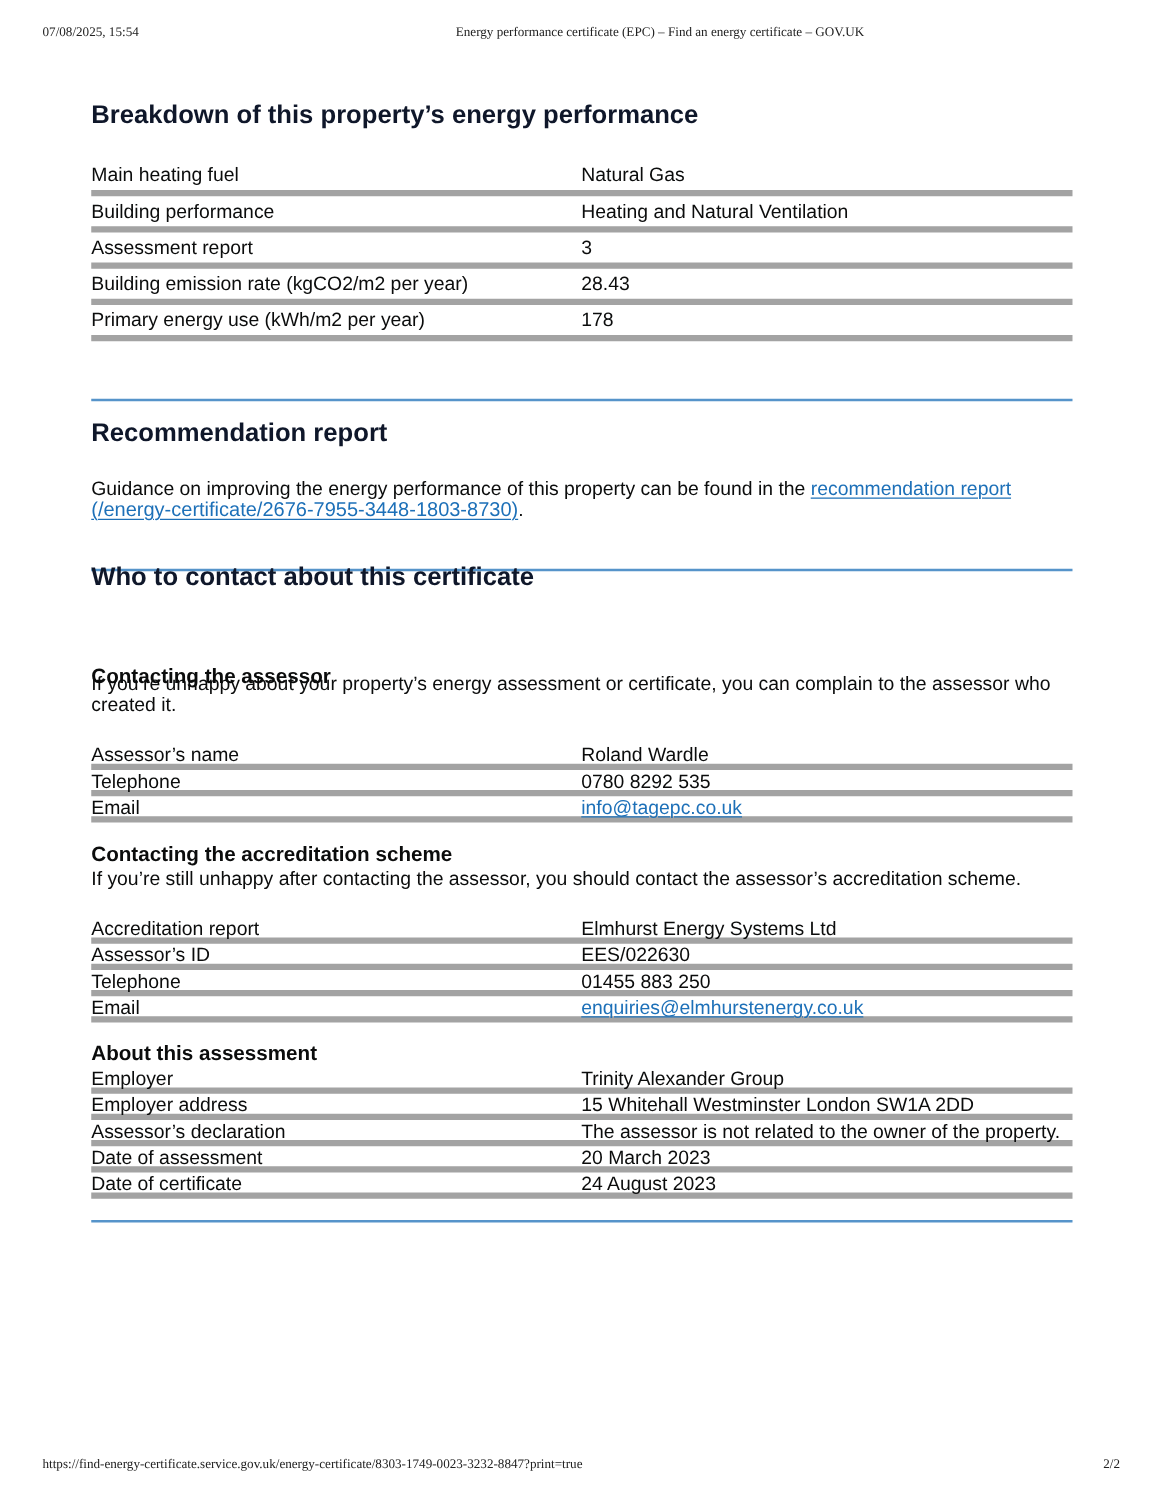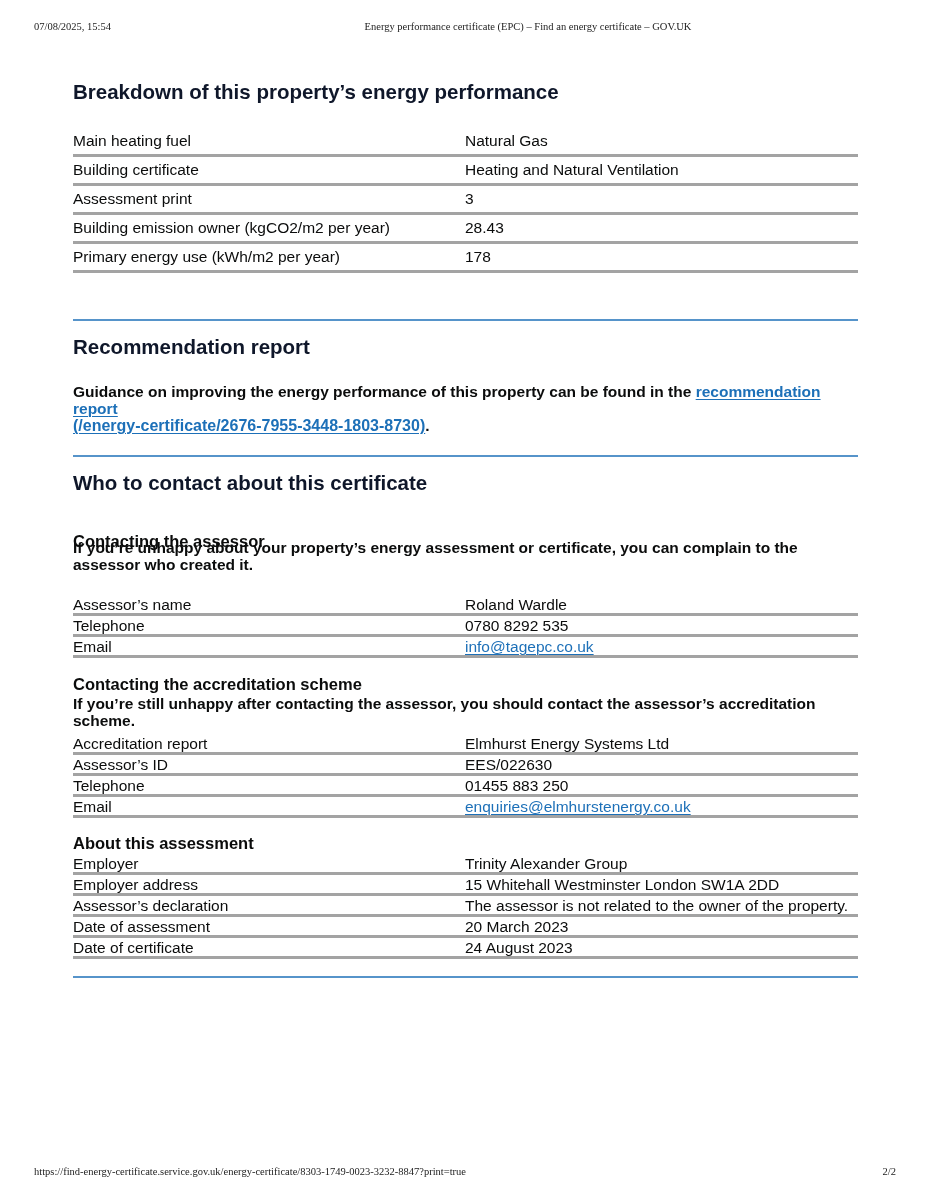--- a/index.html
+++ b/index.html
@@ -60,31 +60,30 @@
       position: absolute;
       left: 0;
       white-space: nowrap;
     }
     p.body-text {
       font-size: 15.5px;
       line-height: 17px;
       position: absolute;
       left: 0;
       width: 785px;
-      font-weight: bold;
     }
 
     .summary-list {
       position: absolute;
       left: 0;
       width: 785px;
     }
     .summary-row {
       display: flex;
-      border-bottom: 3px solid #a3a3a3;
+      border-bottom: 5px solid #a3a3a3;
       font-size: 15.5px;
       color: #0b0c0c;
       justify-content: space-between;
     }
     .summary-row .key { width: 392px; flex: none; }
     .summary-row .val { flex: 1; white-space: nowrap; }
 
     .breakdown .summary-row { height: 29px; padding-top: 4px; }
     .compact .summary-row { height: 21px; padding-top: 1px; line-height: 18px; }
 
@@ -115,47 +114,47 @@
 <div class="content">
 
   <h2 class="section-title" style="top:80px;">Breakdown of this property’s energy performance</h2>
 
   <div class="summary-list breakdown" style="top:128px;">
     <div class="summary-row">
       <span class="key">Main heating fuel</span>
       <span class="val">Natural Gas</span>
     </div>
     <div class="summary-row">
-      <span class="key">Building certificate</span>
+      <span class="key">Building performance</span>
       <span class="val">Heating and Natural Ventilation</span>
     </div>
     <div class="summary-row">
-      <span class="key">Assessment print</span>
+      <span class="key">Assessment report</span>
       <span class="val">3</span>
     </div>
     <div class="summary-row">
-      <span class="key">Building emission owner (kgCO2/m2 per year)</span>
+      <span class="key">Building emission rate (kgCO2/m2 per year)</span>
       <span class="val">28.43</span>
     </div>
     <div class="summary-row">
       <span class="key">Primary energy use (kWh/m2 per year)</span>
       <span class="val">178</span>
     </div>
   </div>
 
   <div class="section-rule" style="top:319px;"></div>
 
   <h2 class="section-title" style="top:335px;">Recommendation report</h2>
   <p class="body-text" style="top:383px;">
     <span>Guidance on improving the energy performance of this property can be found in the </span><a class="link" href="#">recommendation report</a><br><a class="link url-small" href="#">(/energy-certificate/2676-7955-3448-1803-8730)</a><span>.</span>
   </p>
 
   <div class="section-rule" style="top:455px;"></div>
 
-  <h2 class="section-title" style="top:471px;">Who to contact about this certificate</h2>
+  <h2 class="section-title" style="top:450px;">Who to contact about this certificate</h2>
 
   <h3 class="sub-title" style="top:532px;">Contacting the assessor</h3>
   <p class="body-text" style="top:539px;">If you’re unhappy about your property’s energy assessment or certificate, you can complain to the assessor who created it.</p>
 
   <div class="summary-list compact" style="top:595px;">
     <div class="summary-row">
       <span class="key">Assessor’s name</span>
       <span class="val">Roland Wardle</span>
     </div>
     <div class="summary-row">

